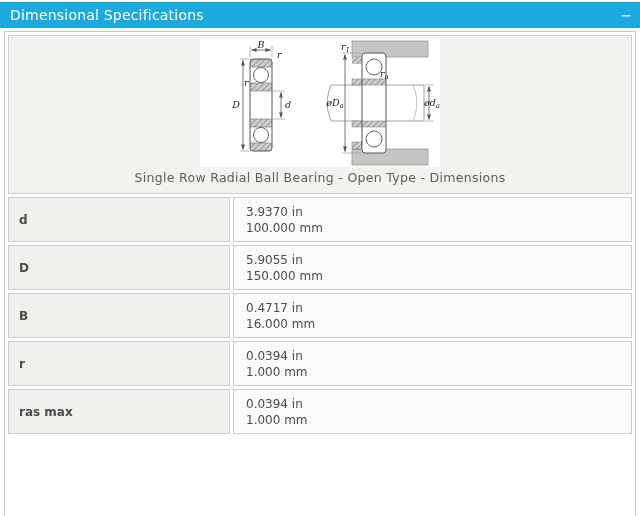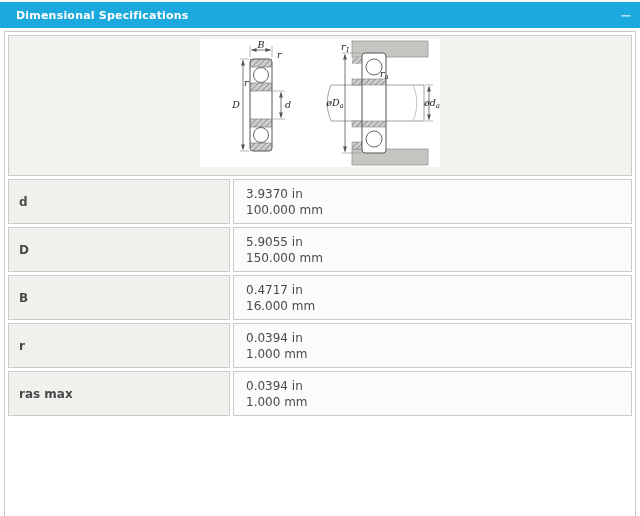--- a/index.html
+++ b/index.html
@@ -1,22 +1,22 @@
 <!DOCTYPE html>
 <html><head>
 <meta charset="utf-8">
 <style>
   * { margin:0; padding:0; box-sizing:border-box; }
   html,body { width:640px; height:516px; overflow:hidden; background:#fff;
     font-family:"DejaVu Sans","Liberation Sans",sans-serif; color:#4a4a4a; }
 
   .header-bar { position:relative; margin-top:2px; height:26px; background:#1ca9de;
     display:flex; align-items:center; }
-  .header-title { color:#fff; font-size:11px; font-weight:bold; padding-left:10px;
-    letter-spacing:.2px;margin-left:6px; }
+  .header-title { color:#fff; font-size:14px; font-weight:normal; padding-left:10px;
+    letter-spacing:.2px; }
   .collapse { position:absolute; right:8px; top:50%; transform:translateY(-50%);
     color:#a9e2f6; font-weight:bold; font-size:14px; line-height:1; cursor:pointer; }
 
   .panel { margin:3px 4px 0 4px; border:1px solid #c9c8c6; background:#fff;
     min-height:560px; }
 
   .figure-cell { margin:3px 3px 0 3px; border:1px solid #cbcbcb; background:#f3f2ef;
     text-align:center; padding:3px 0 8px 0; }
   .figure-img { background:#ffffff; width:240px; height:128px; margin:0 auto;
     display:flex; align-items:center; justify-content:center; }
@@ -118,20 +118,21 @@
 
           <line x1="225" y1="46" x2="233" y2="46" stroke="#999" stroke-width=".7"></line>
           <line x1="225" y1="82" x2="233" y2="82" stroke="#999" stroke-width=".7"></line>
           <line x1="229" y1="47.5" x2="229" y2="80.5" stroke="#555" stroke-width=".8" marker-start="url(#arr)" marker-end="url(#arr)"></line>
           <text class="dlbl" x="232" y="67" text-anchor="middle">
             <tspan>ød</tspan><tspan class="dsub" dy="2">a</tspan>
           </text>
         </g>
       </svg>
     </div>
+    <div class="caption">Single Row Radial Ball Bearing - Open Type - Dimensions</div>
   </div>
 
   <table class="spec">
     <tbody>
       <tr>
         <td class="lbl">d</td>
         <td class="val">
           <div>3.9370 in</div>
           <div>100.000 mm</div>
         </td>

